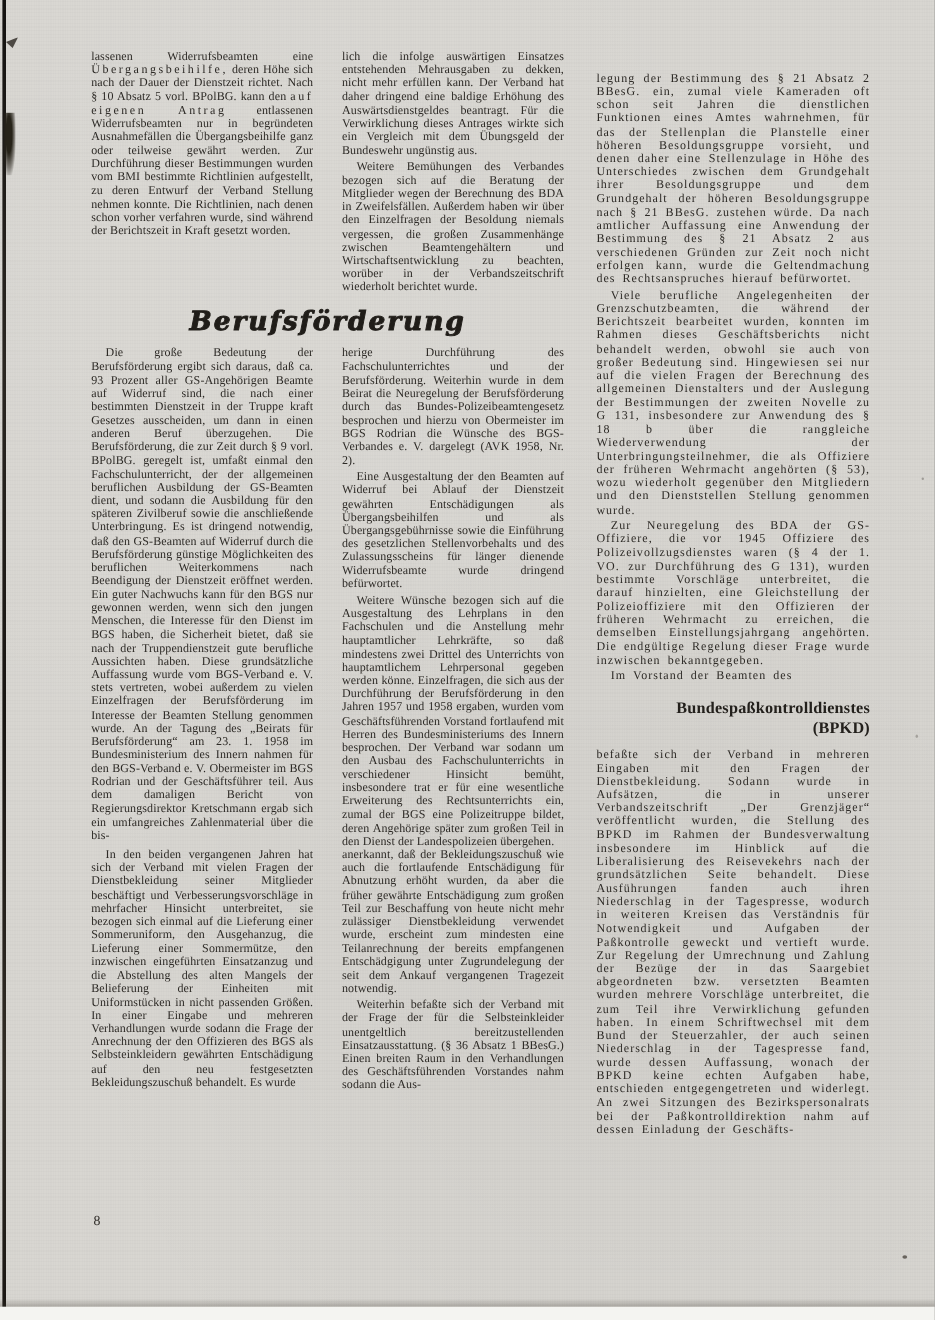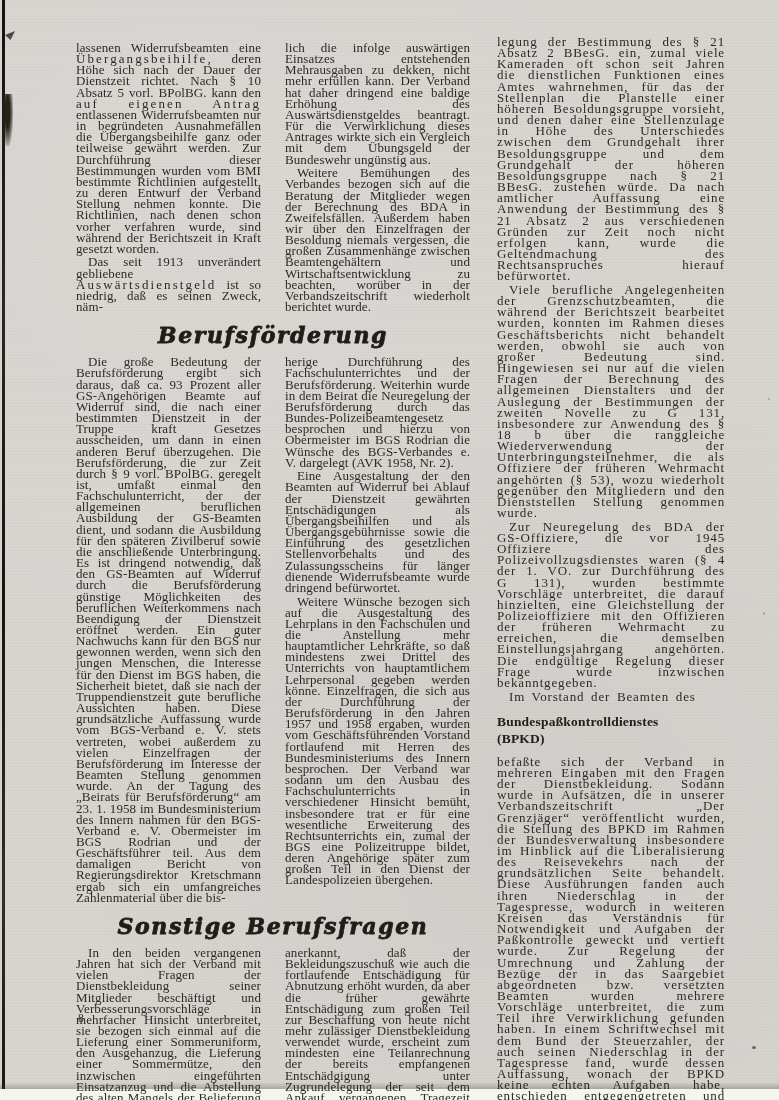--- a/index.html
+++ b/index.html
@@ -17,53 +17,53 @@
     content:"";position:absolute;inset:0;pointer-events:none;
     background:
       radial-gradient(circle at 25% 20%, rgba(255,255,255,.06), transparent 45%),
       radial-gradient(circle at 70% 75%, rgba(0,0,0,.03), transparent 50%),
       repeating-linear-gradient(0deg, rgba(0,0,0,.014) 0 1px, transparent 1px 3px),
       repeating-linear-gradient(90deg, rgba(0,0,0,.012) 0 1px, transparent 1px 2px);
   }
   
   p{
     margin:0;
-    font-size:13px;
+    font-size:10px;
     line-height:11.15px;
     text-align:justify;
     letter-spacing:.1px;
   }
   p + p{margin-top:2.5px;}
   p.ind{text-indent:12px;}
   .sperr{letter-spacing:2.1px;}
 
   .twocol{position:absolute;left:76px;top:42px;width:394px;}
   .row{display:flex;gap:24px;align-items:flex-start;}
   .col{width:185px;flex:0 0 185px;}
 
-  .rightcol{position:absolute;left:497px;top:36px;width:228px;font-family:Liberation Serif, serif;}
+  .rightcol{position:absolute;left:497px;top:60px;width:228px;font-family:Liberation Serif, serif;}
   .rightcol p{letter-spacing:.85px;word-spacing:2.6px;}
 
   h1.script{
     font-family:"DejaVu Serif",serif;
     font-style:italic;
     font-weight:bold;
     font-size:22px;
     line-height:24px;
     text-align:center;
     letter-spacing:1.6px;
     color:#201d19;
     -webkit-text-stroke:.8px #201d19;
     margin:11px 0 9px 0;
   }
   h2.bpkd{
     font-size:13.5px;
     font-weight:bold;
     line-height:17px;
-    text-align:left;
+    text-align:right;
     letter-spacing:.2px;
     color:#23201c;
     margin:11px 0 9px 0;
   }
   .page-number{
     position:absolute;left:78px;top:1012px;
     font-size:11.5px;letter-spacing:.3px;
   }
 
   
@@ -108,42 +108,40 @@
   <div class="speck s2"></div>
   <div class="speck s3"></div>
   <div class="bottom-shadow"></div>
   <div class="bottom-edge"></div>
 
   <div class="twocol">
 
     <div class="row">
       <div class="col">
           <p><span>lassenen Widerrufsbeamten eine </span><span class="sperr">Übergangsbeihilfe,</span><span> deren Höhe sich nach der Dauer der Dienstzeit richtet. Nach § 10 Absatz 5 vorl. BPolBG. kann den </span><span class="sperr">auf eigenen Antrag</span><span> entlassenen Widerrufsbeamten nur in begründeten Ausnahmefällen die Übergangsbeihilfe ganz oder teilweise gewährt werden. Zur Durchführung dieser Bestimmungen wurden vom BMI bestimmte Richtlinien aufgestellt, zu deren Entwurf der Verband Stellung nehmen konnte. Die Richtlinien, nach denen schon vorher verfahren wurde, sind während der Berichtszeit in Kraft gesetzt worden.</span></p>
-          <p class="ind"><span>Das seit 1913 unverändert gebliebene </span><span class="sperr">Auswärtsdienstgeld</span><span> ist so niedrig, daß es seinen Zweck, näm-</span></p>
         </div>
       <div class="col">
           <p><span>lich die infolge auswärtigen Einsatzes entstehenden Mehrausgaben zu dekken, nicht mehr erfüllen kann. Der Verband hat daher dringend eine baldige Erhöhung des Auswärtsdienstgeldes beantragt. Für die Verwirklichung dieses Antrages wirkte sich ein Vergleich mit dem Übungsgeld der Bundeswehr ungünstig aus.</span></p>
           <p class="ind"><span>Weitere Bemühungen des Verbandes bezogen sich auf die Beratung der Mitglieder wegen der Berechnung des BDA in Zweifelsfällen. Außerdem haben wir über den Einzelfragen der Besoldung niemals vergessen, die großen Zusammenhänge zwischen Beamtengehältern und Wirtschaftsentwicklung zu beachten, worüber in der Verbandszeitschrift wiederholt berichtet wurde.</span></p>
         </div>
     </div>
 
     <h1 class="script">Berufsförderung</h1>
 
     <div class="row">
       <div class="col">
           <p class="ind"><span>Die große Bedeutung der Berufsförderung ergibt sich daraus, daß ca. 93 Prozent aller GS-Angehörigen Beamte auf Widerruf sind, die nach einer bestimmten Dienstzeit in der Truppe kraft Gesetzes ausscheiden, um dann in einen anderen Beruf überzugehen. Die Berufsförderung, die zur Zeit durch § 9 vorl. BPolBG. geregelt ist, umfaßt einmal den Fachschulunterricht, der der allgemeinen beruflichen Ausbildung der GS-Beamten dient, und sodann die Ausbildung für den späteren Zivilberuf sowie die anschließende Unterbringung. Es ist dringend notwendig, daß den GS-Beamten auf Widerruf durch die Berufsförderung günstige Möglichkeiten des beruflichen Weiterkommens nach Beendigung der Dienstzeit eröffnet werden. Ein guter Nachwuchs kann für den BGS nur gewonnen werden, wenn sich den jungen Menschen, die Interesse für den Dienst im BGS haben, die Sicherheit bietet, daß sie nach der Truppendienstzeit gute berufliche Aussichten haben. Diese grundsätzliche Auffassung wurde vom BGS-Verband e. V. stets vertreten, wobei außerdem zu vielen Einzelfragen der Berufsförderung im Interesse der Beamten Stellung genommen wurde. An der Tagung des „Beirats für Berufsförderung“ am 23. 1. 1958 im Bundesministerium des Innern nahmen für den BGS-Verband e. V. Obermeister im BGS Rodrian und der Geschäftsführer teil. Aus dem damaligen Bericht von Regierungsdirektor Kretschmann ergab sich ein umfangreiches Zahlenmaterial über die bis-</span></p>
         </div>
       <div class="col">
           <p><span>herige Durchführung des Fachschulunterrichtes und der Berufsförderung. Weiterhin wurde in dem Beirat die Neuregelung der Berufsförderung durch das Bundes-Polizeibeamtengesetz besprochen und hierzu von Obermeister im BGS Rodrian die Wünsche des BGS-Verbandes e. V. dargelegt (AVK 1958, Nr. 2).</span></p>
           <p class="ind"><span>Eine Ausgestaltung der den Beamten auf Widerruf bei Ablauf der Dienstzeit gewährten Entschädigungen als Übergangsbeihilfen und als Übergangsgebührnisse sowie die Einführung des gesetzlichen Stellenvorbehalts und des Zulassungsscheins für länger dienende Widerrufsbeamte wurde dringend befürwortet.</span></p>
           <p class="ind"><span>Weitere Wünsche bezogen sich auf die Ausgestaltung des Lehrplans in den Fachschulen und die Anstellung mehr hauptamtlicher Lehrkräfte, so daß mindestens zwei Drittel des Unterrichts von hauptamtlichem Lehrpersonal gegeben werden könne. Einzelfragen, die sich aus der Durchführung der Berufsförderung in den Jahren 1957 und 1958 ergaben, wurden vom Geschäftsführenden Vorstand fortlaufend mit Herren des Bundesministeriums des Innern besprochen. Der Verband war sodann um den Ausbau des Fachschulunterrichts in verschiedener Hinsicht bemüht, insbesondere trat er für eine wesentliche Erweiterung des Rechtsunterrichts ein, zumal der BGS eine Polizeitruppe bildet, deren Angehörige später zum großen Teil in den Dienst der Landespolizeien übergehen.</span></p>
         </div>
     </div>
 
-    <h1 class="script">Sonstige Berufsfragen</h1>
 
     <div class="row">
       <div class="col">
           <p class="ind"><span>In den beiden vergangenen Jahren hat sich der Verband mit vielen Fragen der Dienstbekleidung seiner Mitglieder beschäftigt und Verbesserungsvorschläge in mehrfacher Hinsicht unterbreitet, sie bezogen sich einmal auf die Lieferung einer Sommeruniform, den Ausgehanzug, die Lieferung einer Sommermütze, den inzwischen eingeführten Einsatzanzug und die Abstellung des alten Mangels der Belieferung der Einheiten mit Uniformstücken in nicht passenden Größen. In einer Eingabe und mehreren Verhandlungen wurde sodann die Frage der Anrechnung der den Offizieren des BGS als Selbsteinkleidern gewährten Entschädigung auf den neu festgesetzten Bekleidungszuschuß behandelt. Es wurde</span></p>
         </div>
       <div class="col">
           <p><span>anerkannt, daß der Bekleidungszuschuß wie auch die fortlaufende Entschädigung für Abnutzung erhöht wurden, da aber die früher gewährte Entschädigung zum großen Teil zur Beschaffung von heute nicht mehr zulässiger Dienstbekleidung verwendet wurde, erscheint zum mindesten eine Teilanrechnung der bereits empfangenen Entschädgigung unter Zugrundelegung der seit dem Ankauf vergangenen Tragezeit notwendig.</span></p>
           <p class="ind"><span>Weiterhin befaßte sich der Verband mit der Frage der für die Selbsteinkleider unentgeltlich bereitzustellenden Einsatzausstattung. (§ 36 Absatz 1 BBesG.) Einen breiten Raum in den Verhandlungen des Geschäftsführenden Vorstandes nahm sodann die Aus-</span></p>
         </div>
     </div>

